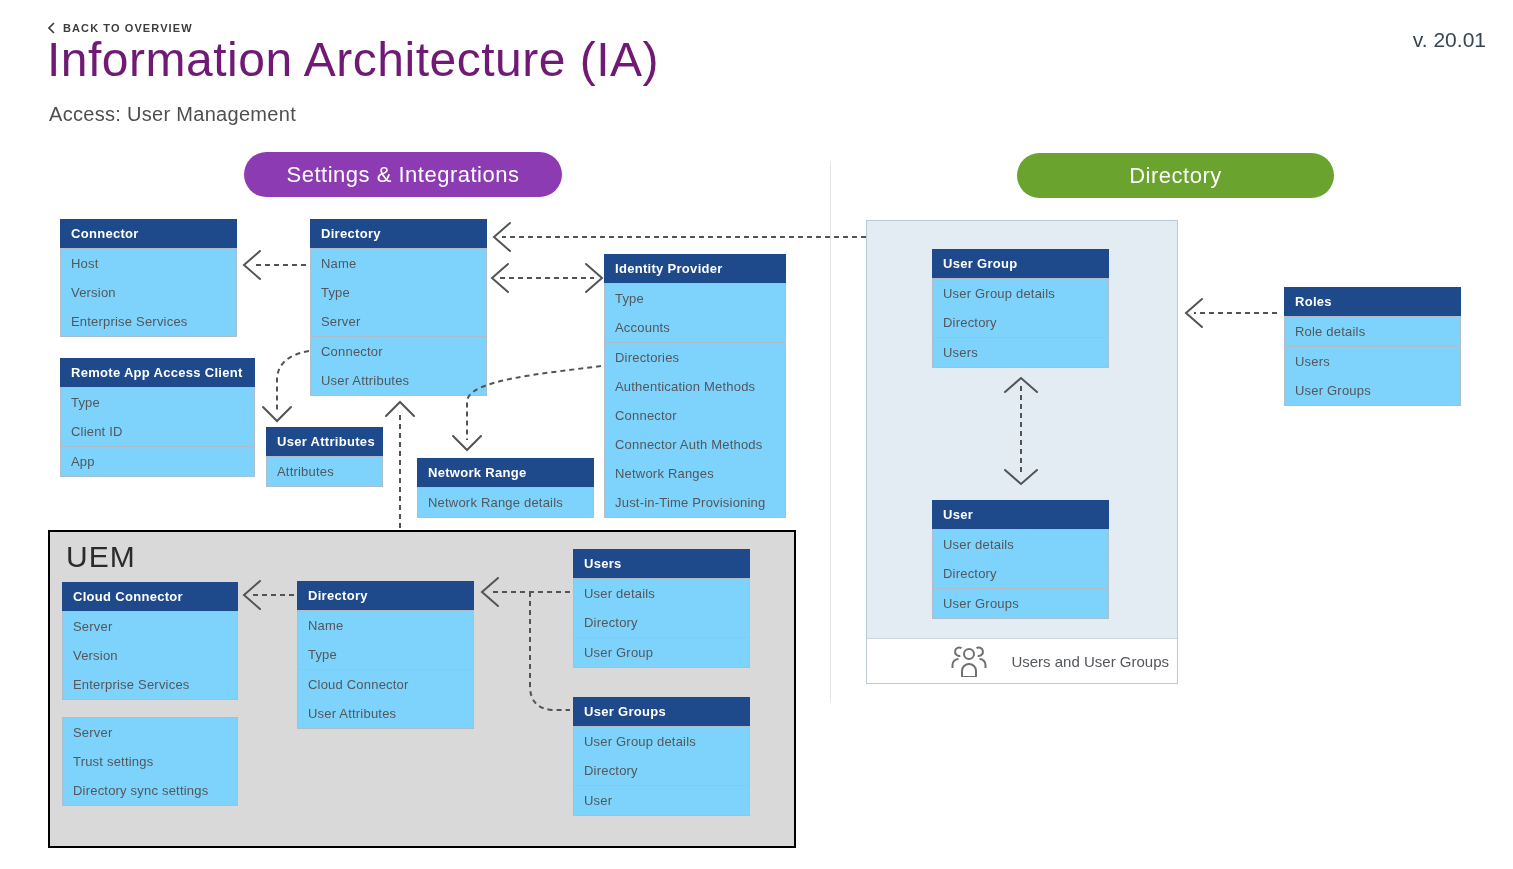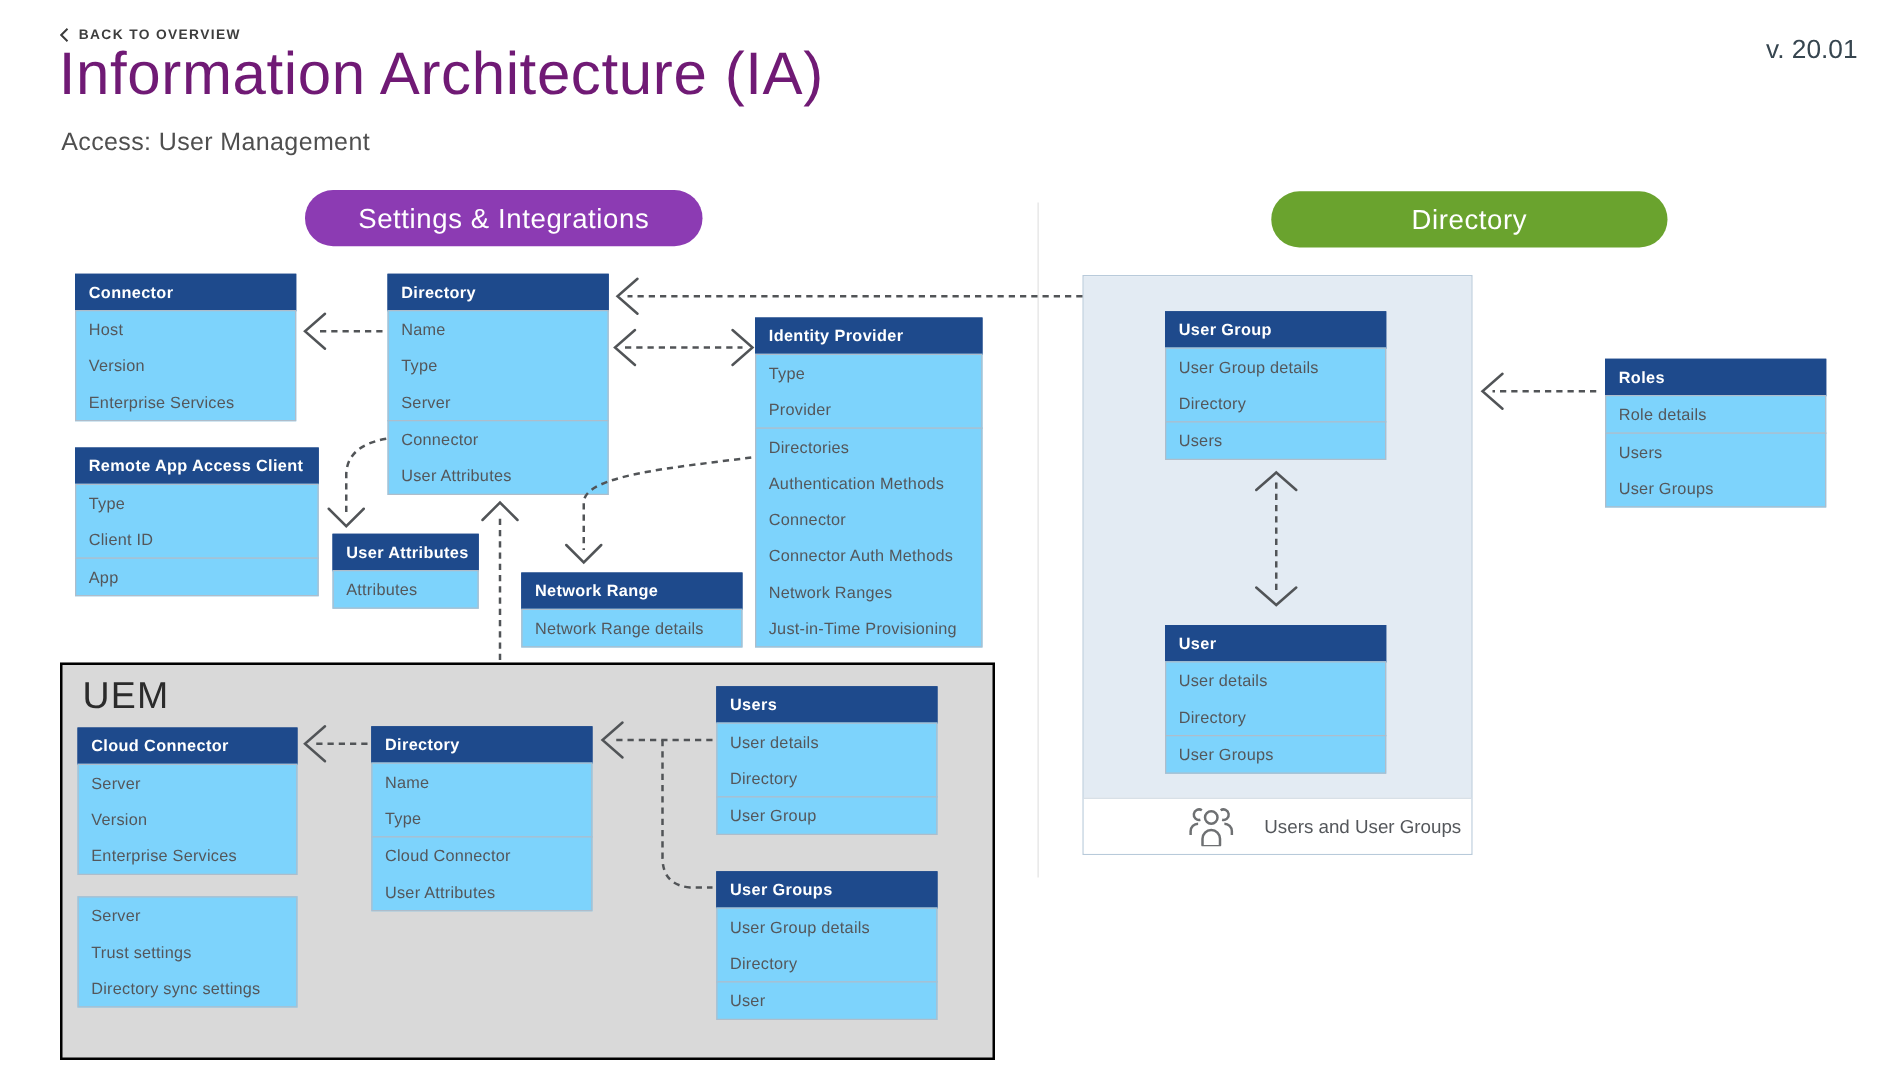--- a/index.html
+++ b/index.html
@@ -95,21 +95,21 @@
       </div>
       <div class="entity-section">
         <div class="entity-row">Connector</div>
         <div class="entity-row">User Attributes</div>
       </div>
     </div>
   <div class="entity" style="left:604px;top:254px;width:182px;">
       <div class="entity-header">Identity Provider</div>
       <div class="entity-section">
         <div class="entity-row">Type</div>
-        <div class="entity-row">Provider</div>
+        <div class="entity-row">Accounts</div>
       </div>
       <div class="entity-section">
         <div class="entity-row">Directories</div>
         <div class="entity-row">Authentication Methods</div>
         <div class="entity-row">Connector</div>
         <div class="entity-row">Connector Auth Methods</div>
         <div class="entity-row">Network Ranges</div>
         <div class="entity-row">Just-in-Time Provisioning</div>
       </div>
     </div>

